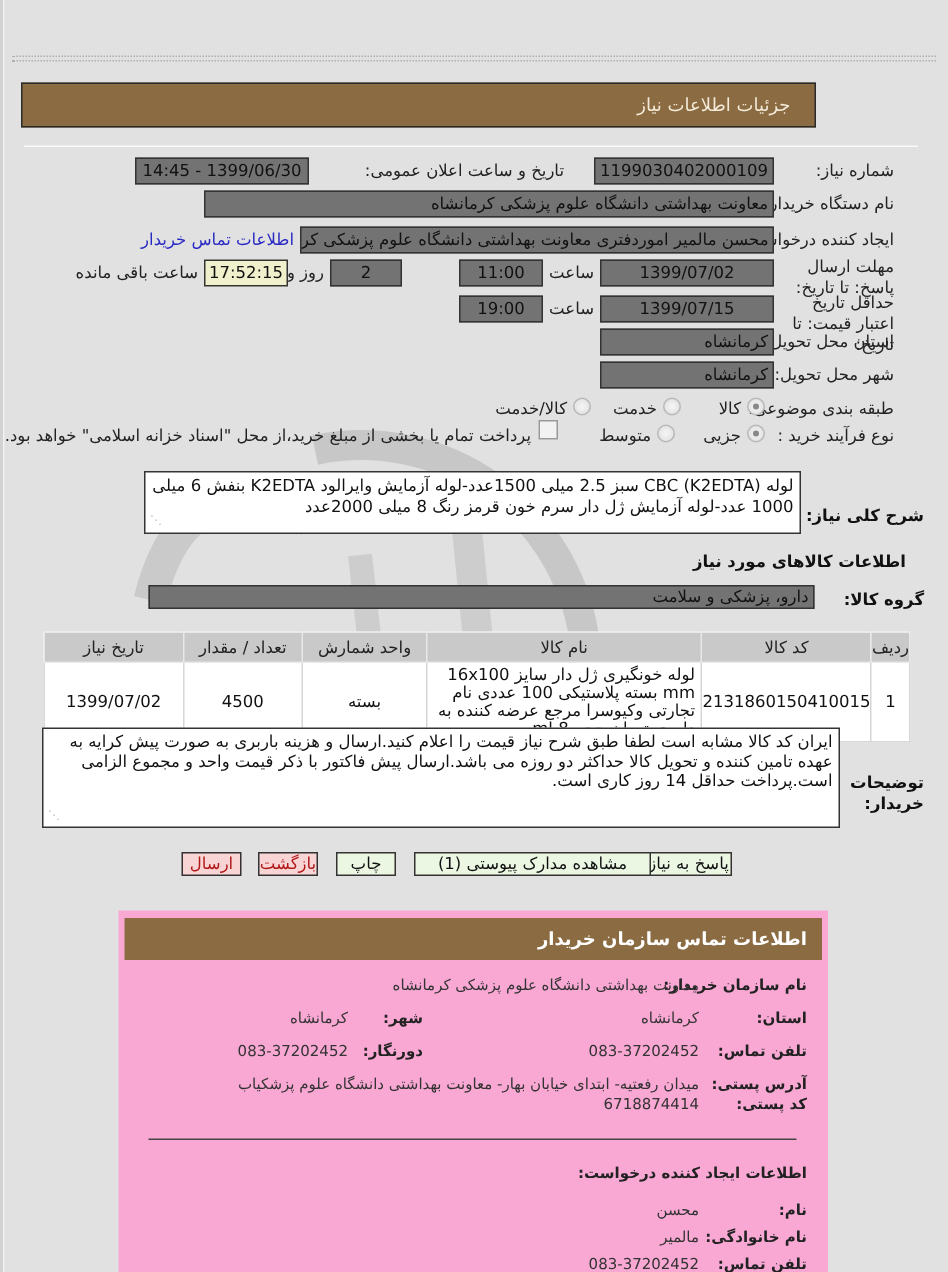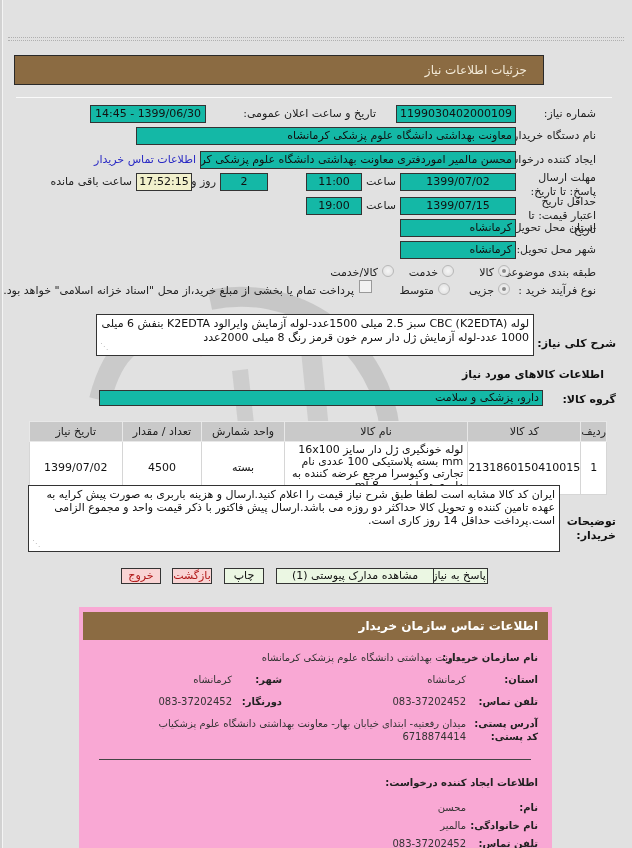--- a/index.html
+++ b/index.html
@@ -16,21 +16,21 @@
     .dotted-rule { position: absolute; left: 8px; right: 8px; top: 37px; height: 4px;
       border-top: 1px dotted #b0b0b0; border-bottom: 1px dotted #b0b0b0; }
     .hdr-bar {
       position: absolute; left: 14px; top: 55px; width: 530px; height: 30px;
       background: #8b6b42; border: 1px solid #2a2a2a;
       color: #f3ead8; font-size: 12px; line-height: 28px; padding-right: 16px;
     }
     .form-panel { position: absolute; left: 16px; top: 97px; width: 596px; height: 193px; border-top: 1px solid #fafafa; }
     .lbl { position: absolute; font-size: 11px; color: #222; white-space: nowrap; }
     .box {
-      position: absolute; background: #14b8a6; border: 1px solid #333; height: 18px;
+      position: absolute; background: #737373; border: 1px solid #333; height: 18px;
       font-size: 11px; line-height: 16px; text-align: center; white-space: nowrap; overflow: hidden;
     }
     .box.r { text-align: right; padding-right: 3px; }
     .box.yellow { background: #f1f0cc; }
     .link { position: absolute; color: #2929c4; font-size: 11px; white-space: nowrap; cursor: pointer; }
     .radio {
       position: absolute; width: 12px; height: 12px; border-radius: 50%;
       border: 1px solid #b8b8b8; background: radial-gradient(circle, #f6f6f6 0%, #dcdcdc 100%);
     }
     .radio.on::after { content: ""; position: absolute; left: 3px; top: 3px; width: 4px; height: 4px; border-radius: 50%; background: #888; }
@@ -167,21 +167,21 @@
 <span class="bold-lbl" style="right:16px;top:515px;width:44px;white-space:normal;line-height:14px;">توضیحات خریدار:</span>
 <div class="textarea" style="right:72px;top:485px;width:532px;height:67px;line-height:13px;">
   <span>ایران کد کالا مشابه است لطفا طبق شرح نیاز قیمت را اعلام کنید.ارسال و هزینه باربری به صورت پیش کرایه به عهده تامین کننده و تحویل کالا حداکثر دو روزه می باشد.ارسال پیش فاکتور با ذکر قیمت واحد و مجموع الزامی است.پرداخت حداقل 14 روز کاری است.</span>
   <span class="grip">⋰</span>
 </div>
 
 <div class="btn green" style="left:430px;width:58px;">پاسخ به نیاز</div>
 <div class="btn green" style="left:276px;width:158px;">مشاهده مدارک پیوستی (1)</div>
 <div class="btn green" style="left:224px;width:40px;">چاپ</div>
 <div class="btn pink" style="left:172px;width:40px;">بازگشت</div>
-<div class="btn pink" style="left:121px;width:40px;">خروج</div>
+<div class="btn pink" style="left:121px;width:40px;">ارسال</div>
 
 <div class="contact-card">
   <div class="contact-hdr">
     <span>اطلاعات تماس سازمان خریدار</span>
   </div>
 
   <span class="c-lbl" style="right:14px;top:45px;">نام سازمان خریدار:</span>
   <span class="c-val" style="right:86px;top:45px;">معاونت بهداشتی دانشگاه علوم پزشکی کرمانشاه</span>
 
   <span class="c-lbl" style="right:14px;top:67px;">استان:</span>

